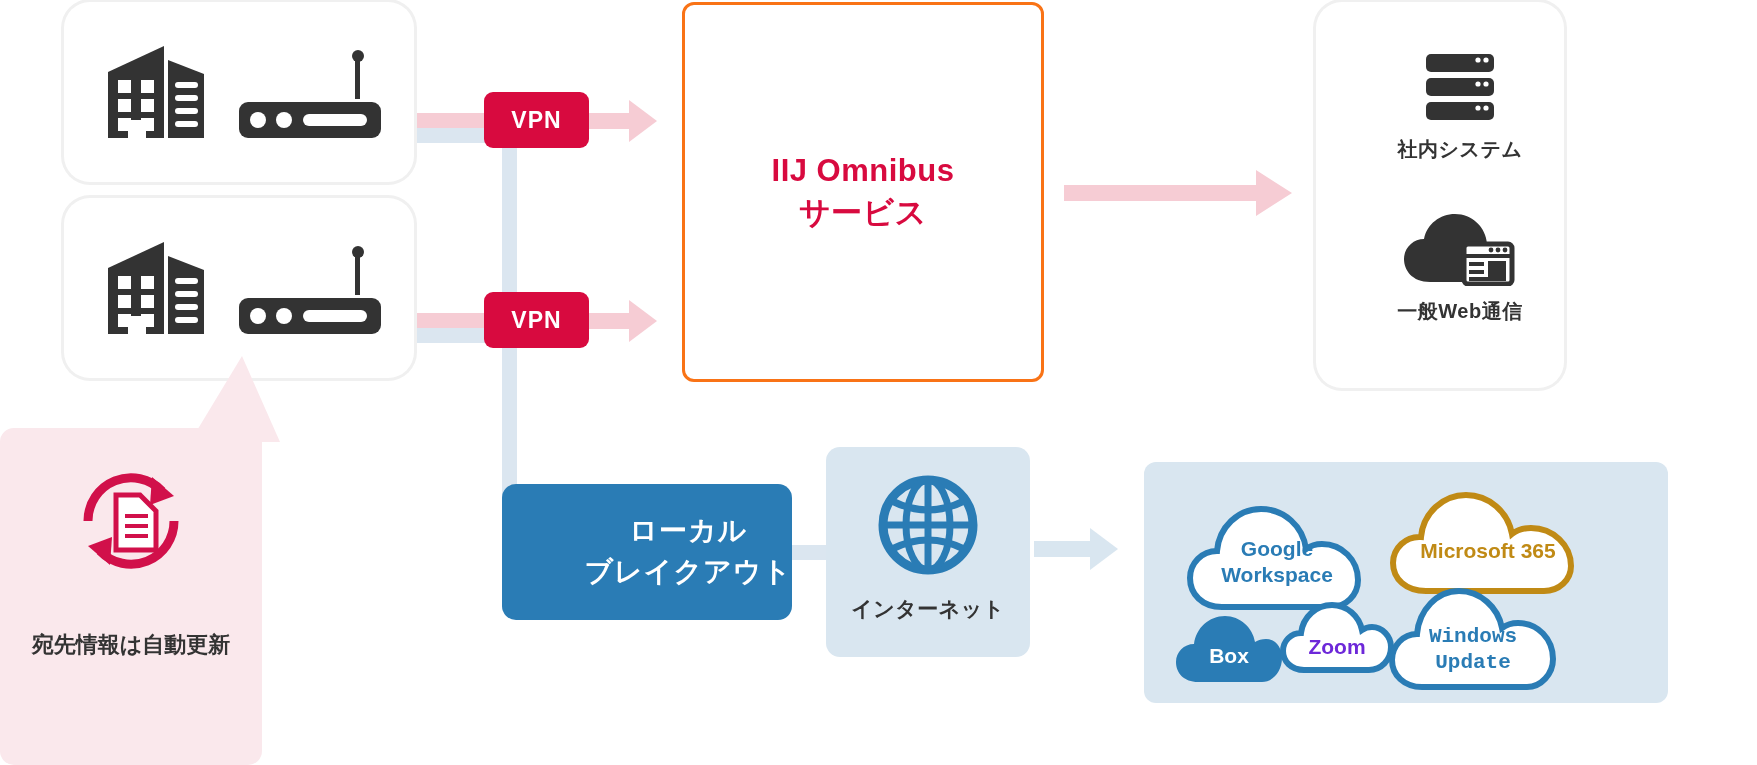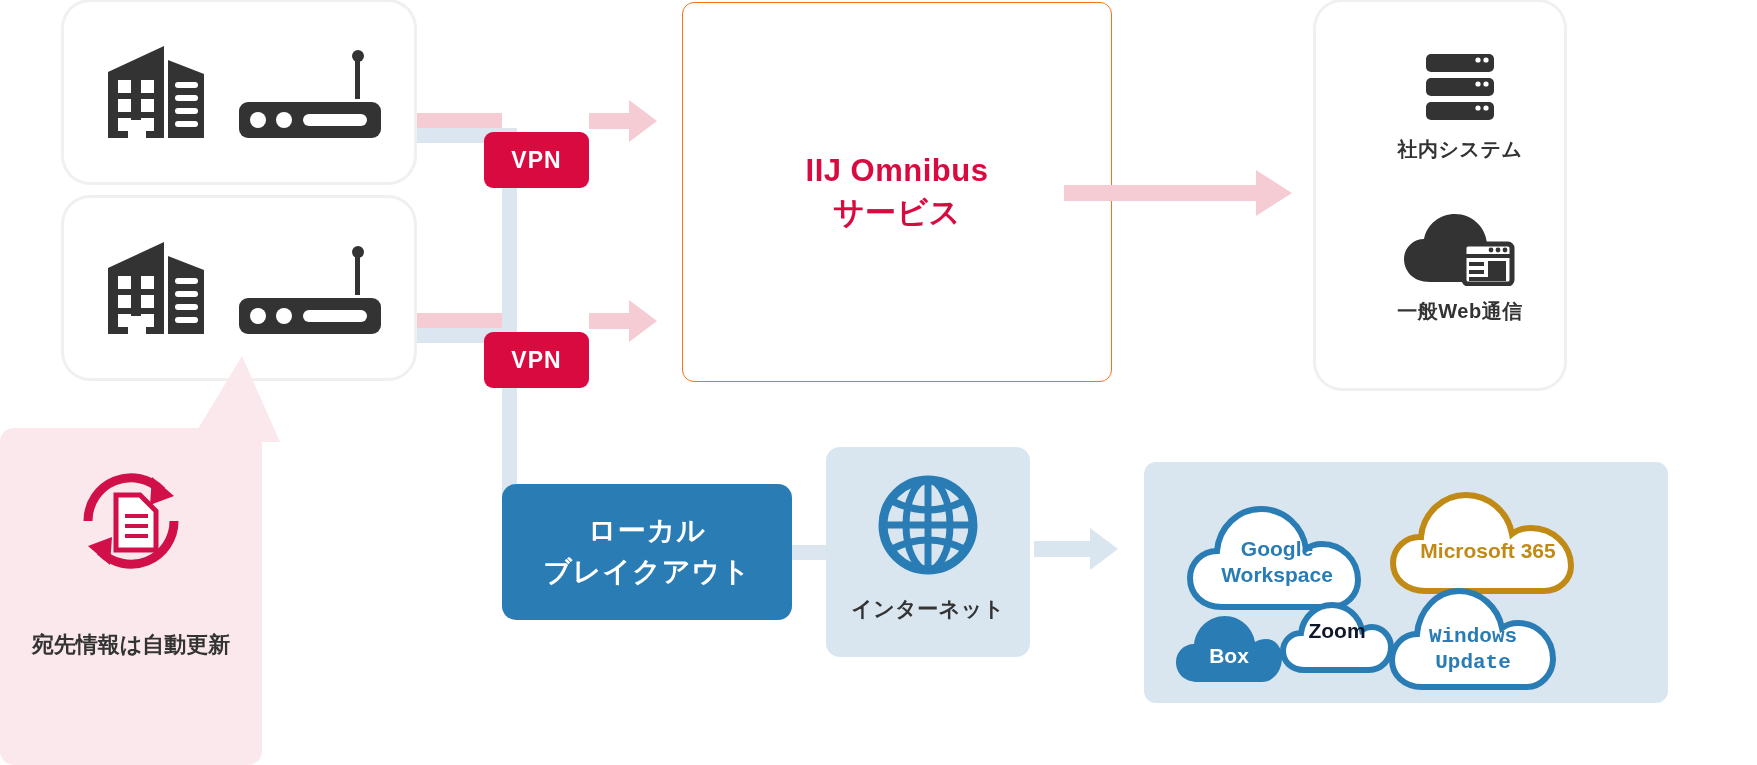--- a/index.html
+++ b/index.html
@@ -52,37 +52,36 @@
     height: 56px;
     background: #d80a3f;
     border-radius: 9px;
     color: #ffffff;
     font-size: 23px;
     font-weight: bold;
     letter-spacing: 1px;
     display: flex;
     align-items: center;
     justify-content: center;
-    margin-top: 40px;
   }
   #vpn-1 { left: 484px; top: 92px; }
   #vpn-2 { left: 484px; top: 292px; }
 
   
   .arrow-wrap { position: absolute; }
 
   
   #omnibus {
     position: absolute;
     left: 682px;
     top: 2px;
-    width: 430px;
+    width: 362px;
     height: 380px;
     background: #ffffff;
-    border: 1px solid #f97316;
+    border: 3px solid #f97316;
     border-radius: 12px;
     display: flex;
     align-items: center;
     justify-content: center;
     box-sizing: border-box;
   }
   #omnibus .title {
     color: #d80a3f;
     font-weight: bold;
     font-size: 31px;
@@ -144,21 +143,21 @@
   #breakout {
     position: absolute;
     left: 502px;
     top: 484px;
     width: 290px;
     height: 136px;
     background: #2a7cb5;
     border-radius: 14px;
     display: flex;
     align-items: center;
-    justify-content: center;
+    justify-content: flex-end;
   }
   #breakout .bo-text {
     color: #ffffff;
     font-weight: bold;
     font-size: 28px;
     text-align: center;
     line-height: 1.45;
     letter-spacing: 1px;
   }
 
@@ -430,21 +429,21 @@
       </svg>
       <div class="cloud-label" style="top:36px; color:#ffffff; font-size:21px;">
         <div>Box</div>
       </div>
     </div>
 
     <div class="cloud-item" style="left:134px; top:131px;">
       <svg width="118" height="82" viewBox="0 0 118 82" aria-hidden="true">
         <path fill="#ffffff" stroke="#2a7cb5" stroke-width="6" d="M26 77 C13 77 5 68 5 58 C5 48 13 40 23 40 C25 24 38 12 54 12 C69 12 81 23 84 37 C87 35 90 34 94 34 C104 34 113 43 113 54 C113 67 103 77 91 77 Z"></path>
       </svg>
-      <div class="cloud-label" style="top:26px; color:#0f172a; font-size:21px;">
+      <div class="cloud-label" style="top:42px; color:#6d28d9; font-size:21px;">
         <div>Zoom</div>
       </div>
     </div>
 
     <div class="cloud-item" style="left:244px; top:114px;font-family:Liberation Mono, monospace;">
       <svg width="170" height="116" viewBox="0 0 170 116" aria-hidden="true">
         <path fill="#ffffff" stroke="#2a7cb5" stroke-width="6" d="M34 111 C16 111 4 99 4 84 C4 70 15 58 29 58 C31 34 49 15 71 15 C92 15 110 31 114 52 C118 49 124 47 130 47 C150 47 165 63 165 83 C165 98 153 111 139 111 Z"></path>
       </svg>
       <div class="cloud-label" style="top:48px; color:#2a7cb5; font-size:21px; line-height:1.22;">
         <div>Windows</div>

